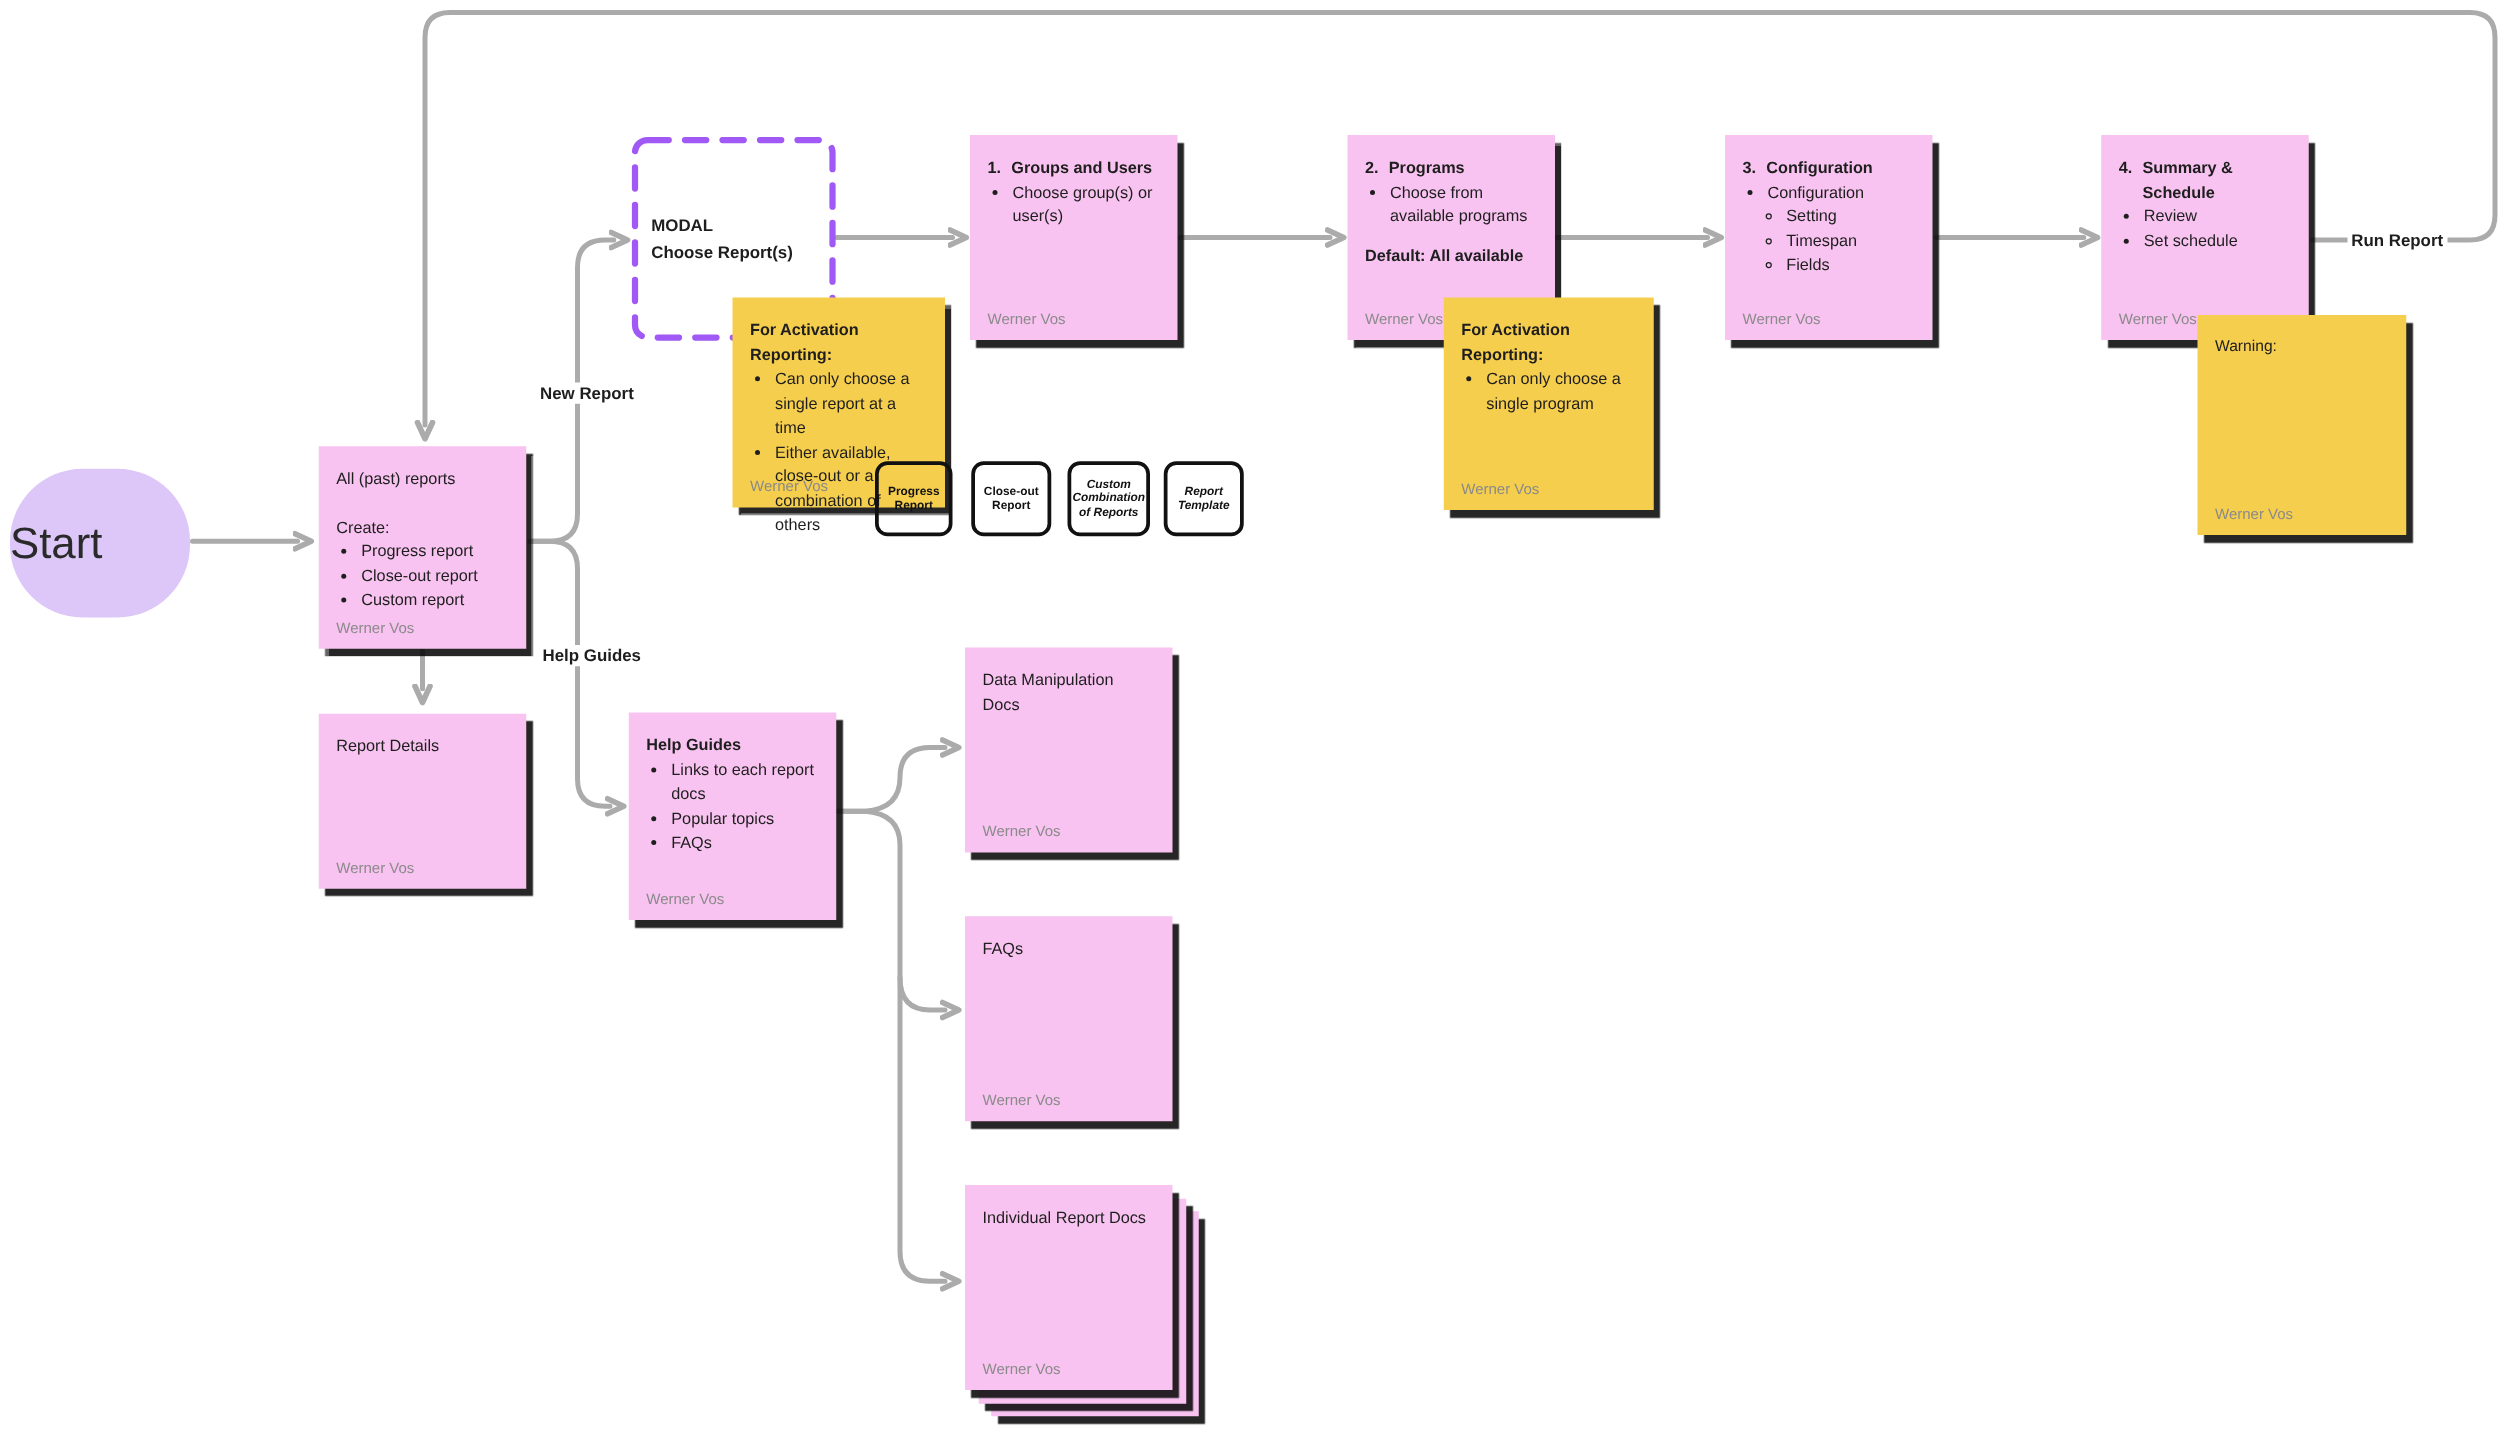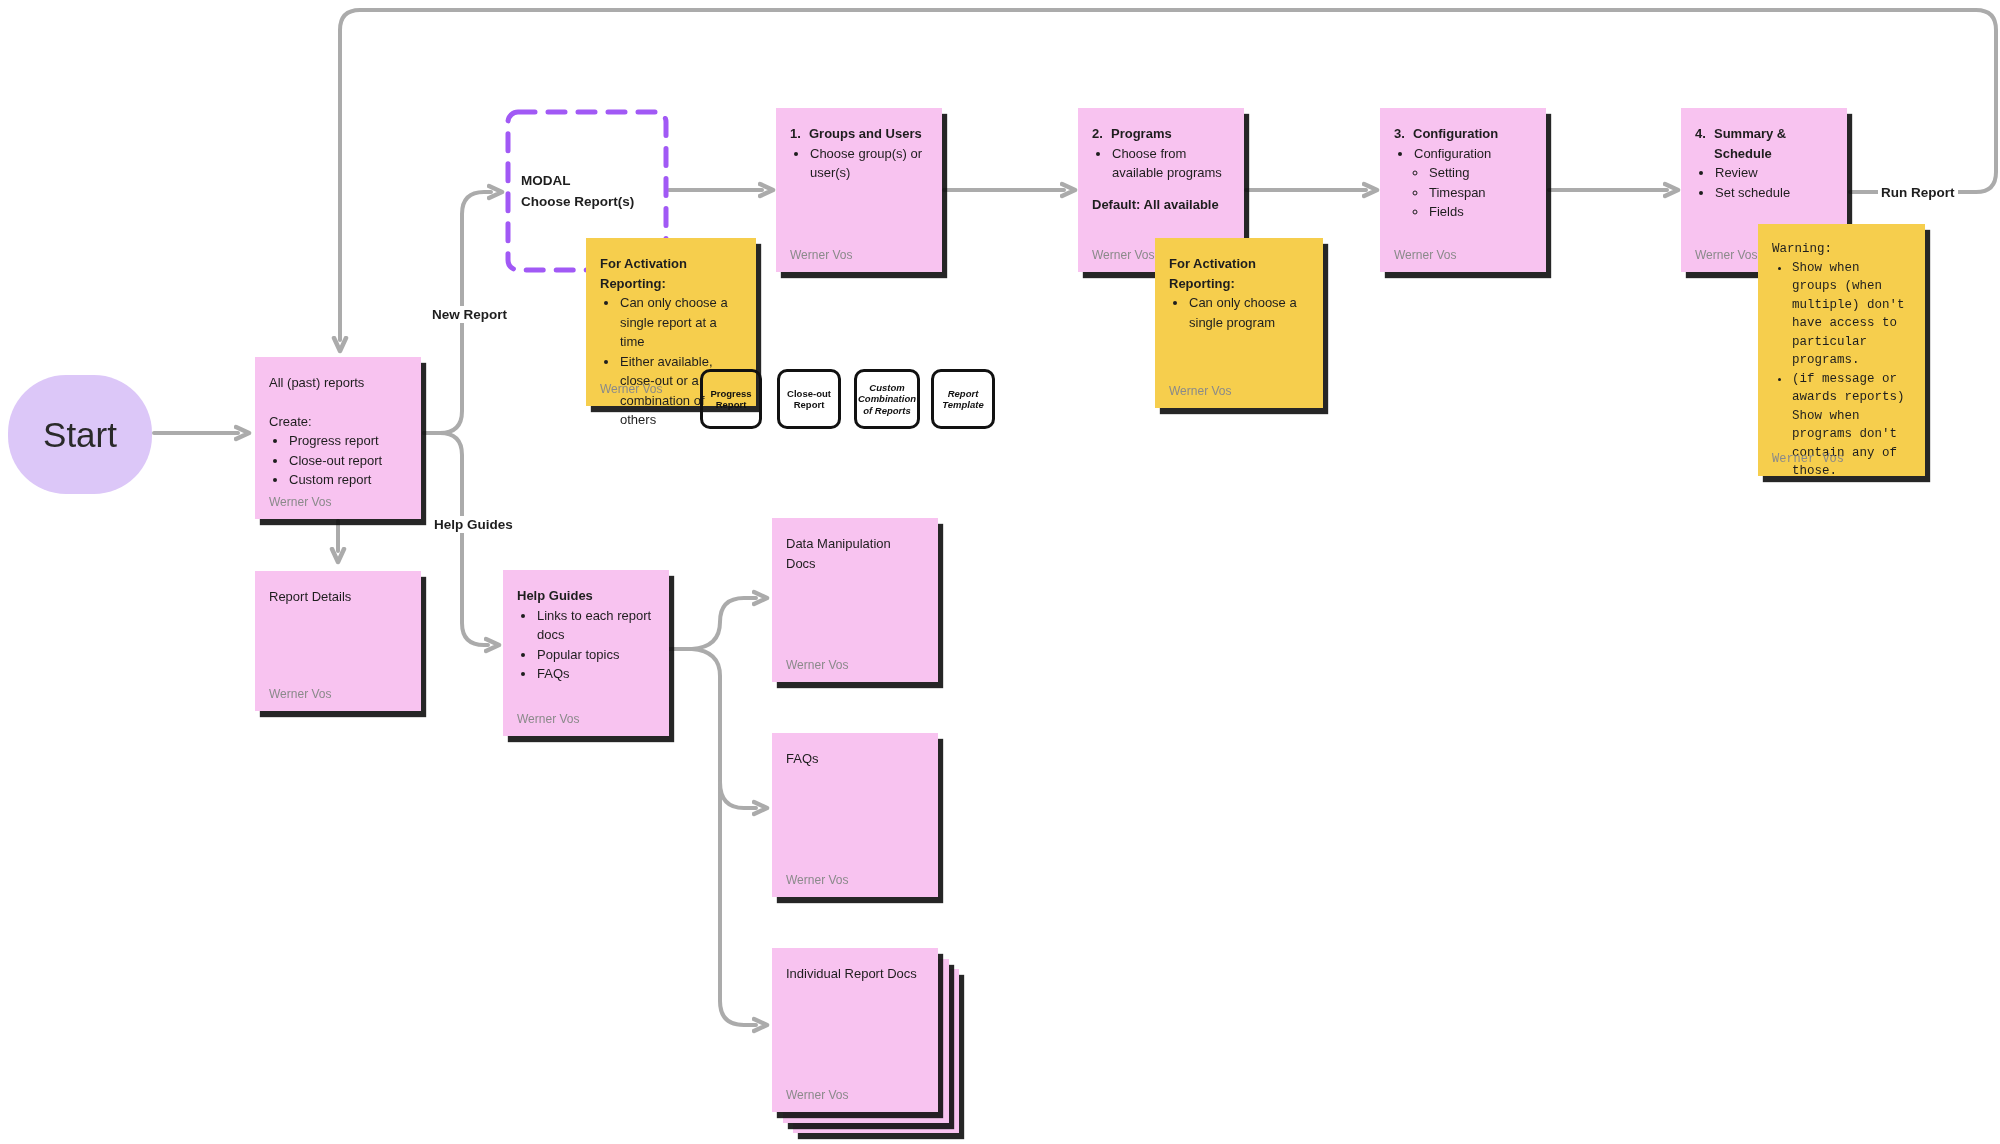--- a/index.html
+++ b/index.html
@@ -57,21 +57,21 @@
   
   .canvas-label{
     position:absolute;z-index:4;font-size:13.5px;font-weight:bold;line-height:15px;
     background:#ffffff;padding:1px 3px;white-space:nowrap;
   }
 
   
   .start-pill{
     position:absolute;z-index:2;left:8px;top:375px;width:144px;height:119px;
     background:#dcc7f8;border-radius:58px;
-    display:flex;align-items:center;justify-content:center;
+    display:flex;align-items:center;
     font-size:35px;color:#2a2a2a;
   }
 </style>
 </head>
 <body>
 
 <div class="canvas">
 
   <svg class="wires" width="2000" height="1144" viewBox="0 0 2000 1144">
     <defs>
@@ -223,26 +223,22 @@
       <span class="num">4.</span>
       <span>Summary &amp; Schedule</span>
     </div>
     <ul>
       <li>Review</li>
       <li>Set schedule</li>
     </ul>
     <div class="author">Werner Vos</div>
   </div>
 
-  <div class="sticky yellow" style="left:1758px;top:224px;width:167px;height:252px;font-size:12.5px;line-height:18.5px;font-family:Liberation Mono, monospace;">
+  <div class="sticky yellow" style="left:1758px;top:252px;width:167px;height:176px;font-size:12.5px;line-height:18.5px;">
     <div class="title">Warning:</div>
-    <ul>
-      <li>Show when groups (when multiple) don't have access to particular programs.</li>
-      <li>(if message or awards reports) Show when programs don't contain any of those.</li>
-    </ul>
     <div class="author">Werner Vos</div>
   </div>
 
   <div class="sticky" style="left:772px;top:518px;height:164px;">
     <div class="title">Data Manipulation Docs</div>
     <div class="author">Werner Vos</div>
   </div>
 
   <div class="sticky" style="left:772px;top:733px;height:164px;">
     <div class="title">FAQs</div>

